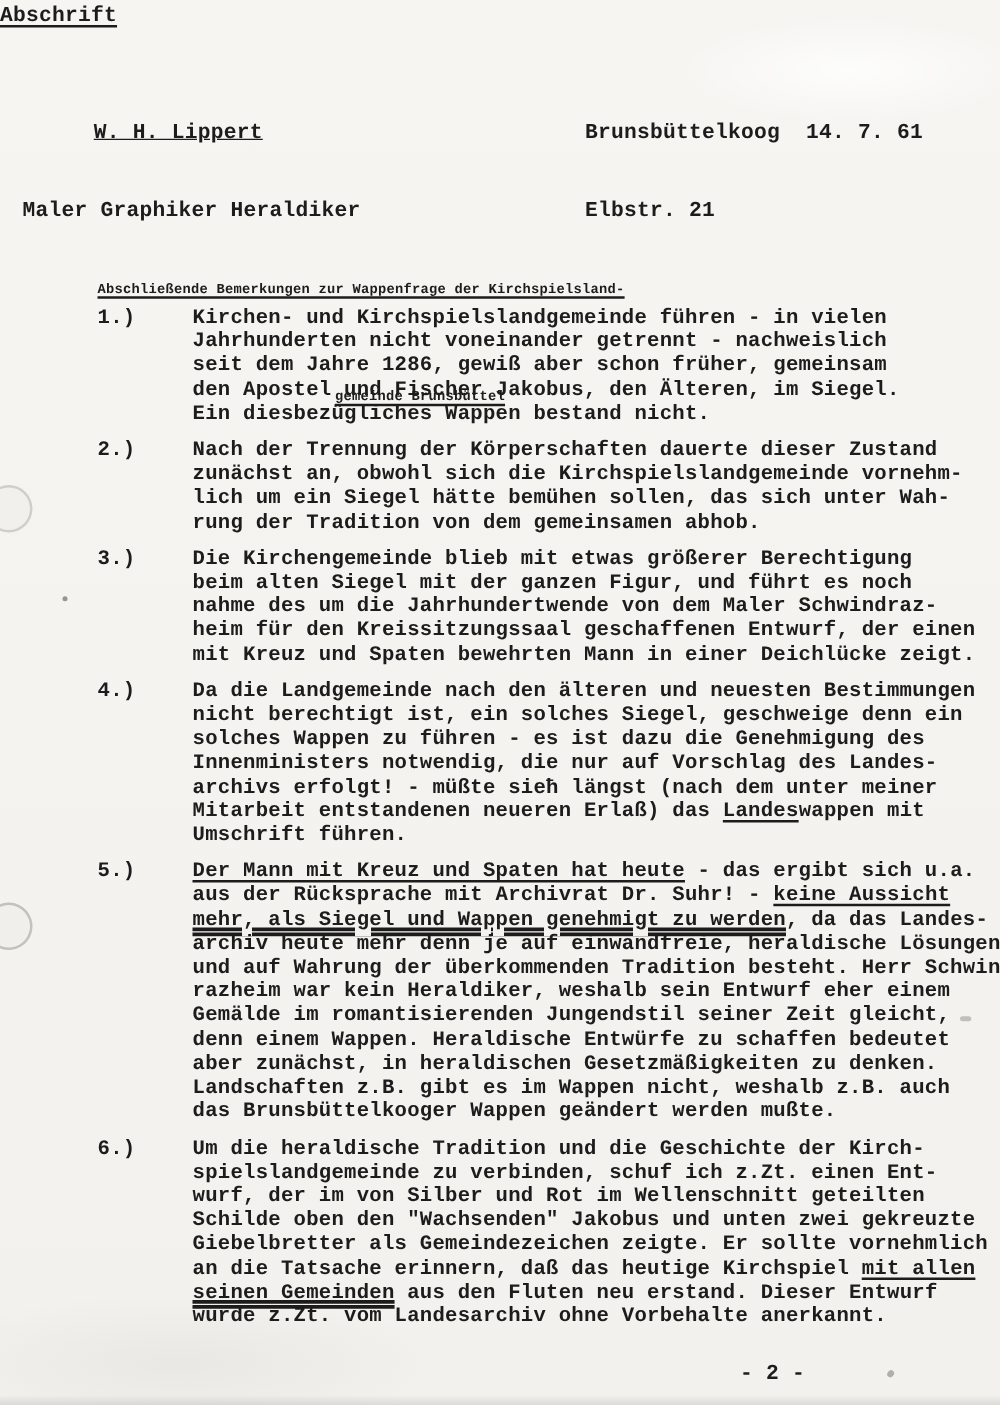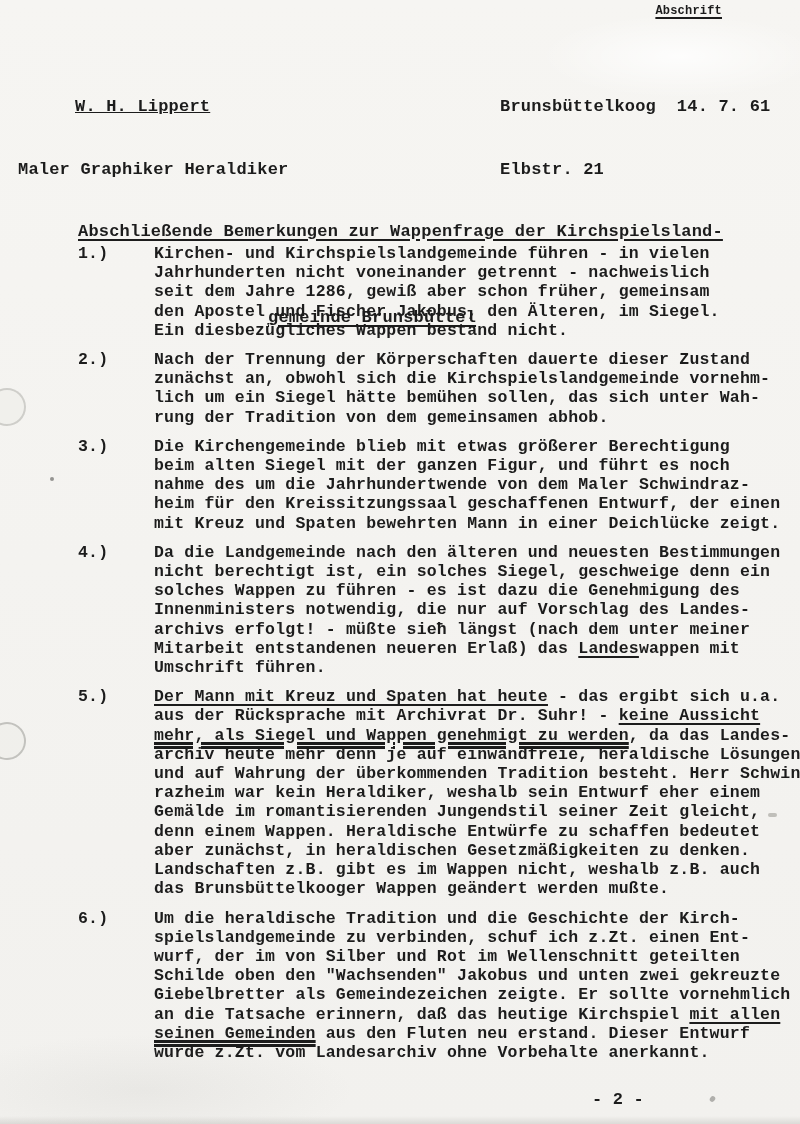--- a/index.html
+++ b/index.html
@@ -18,47 +18,47 @@
     font-family: "Liberation Mono", "DejaVu Sans Mono", monospace;
     font-weight: 700;
     overflow: hidden;
   }
 
   .doc-title {
     position: absolute;
     top: 4px;
     left: 0;
     width: 722px;
-    text-align: right;
-    font-size: 12px;
+    text-align: left;
+    font-size: 17px;
     letter-spacing: 0.2px;
   }
 
   .u {
     text-decoration-line: underline;
     text-decoration-thickness: 2.2px;
     text-underline-offset: 3px;
   }
   .u2 {
     text-decoration-line: underline;
     text-decoration-style: double;
     text-decoration-thickness: 3px;
     text-underline-offset: 2px;
   }
 
   .letterhead { position: absolute; top: 54px; left: 0; width: 100%; font-size: 17px; line-height: 21px; letter-spacing: 0.2px; }
   .sender { position: absolute; left: 18px; top: 0; white-space: pre; }
   .sender .indent1 { padding-left: 57px; text-decoration: underline; }
-  .dateline { position: absolute; left: 468px; top: 0; white-space: pre; margin-left: 32px; }
+  .dateline { position: absolute; left: 468px; top: 0; white-space: pre; }
 
   .heading {
     position: absolute;
     top: 161px;
     left: 78px;
-    font-size: 17px;
+    font-size: 11px;
     line-height: 28.5px;
     letter-spacing: 0.2px;
     white-space: pre;
   }
   .heading .hl2 { padding-left: 190px; }
 
   .doc-body {
     position: absolute;
     top: 244px;
     left: 78px;

